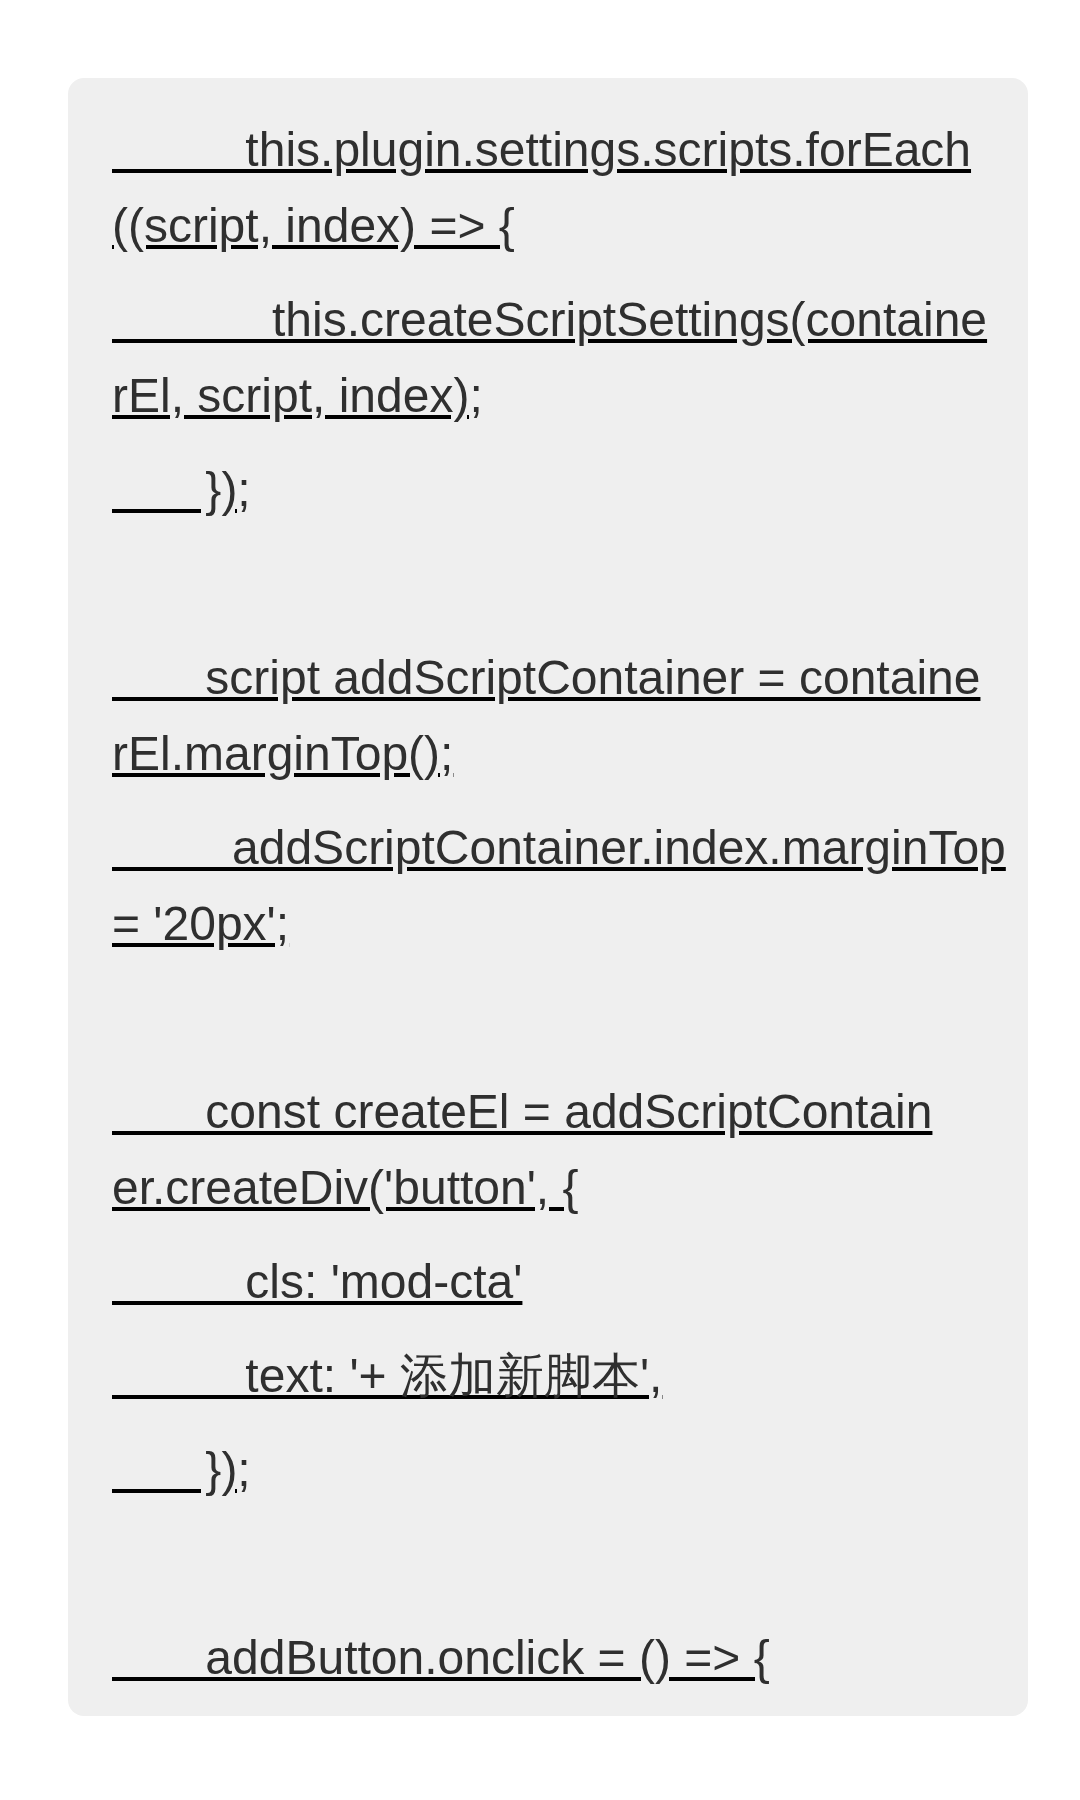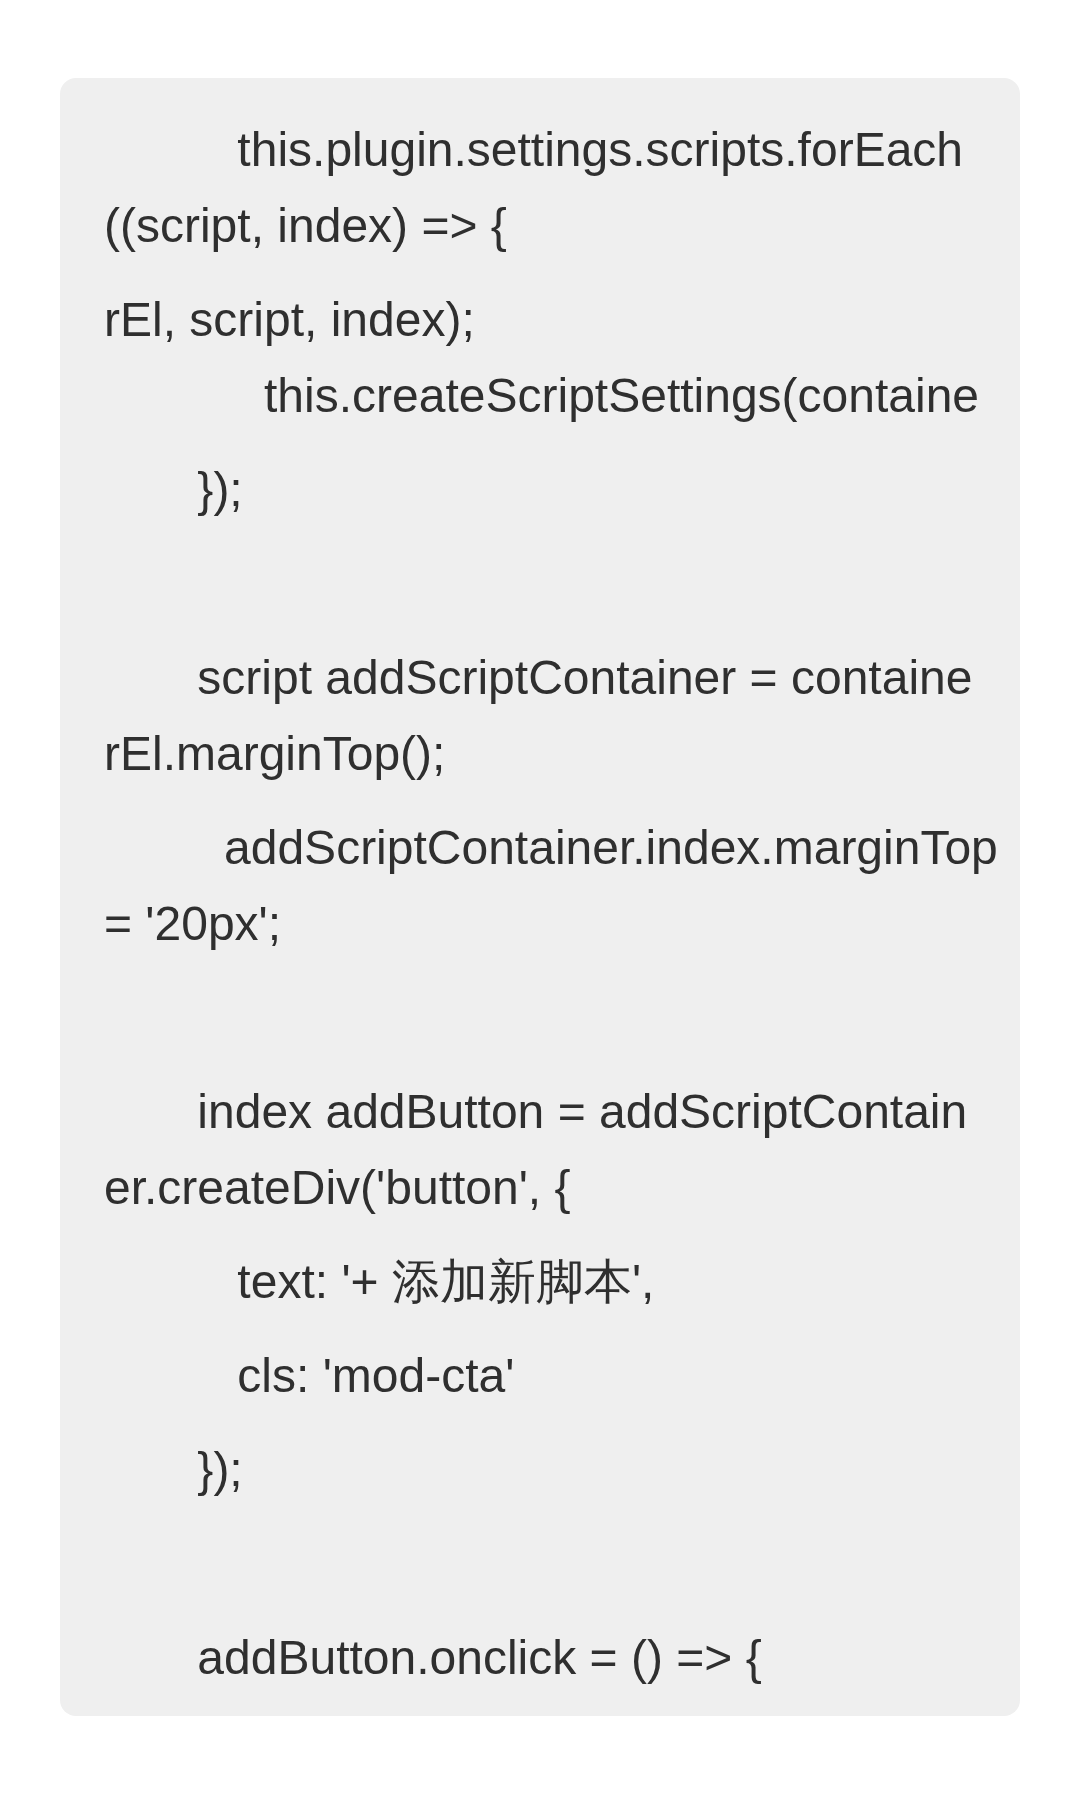--- a/index.html
+++ b/index.html
@@ -9,27 +9,28 @@
   }
   html,body{margin:0;padding:0;}
   body{
     width:1080px;height:1800px;
     background:var(--page-bg);
     overflow:hidden;
     font-family:"Liberation Sans","DejaVu Sans",sans-serif;
   }
   .bubble{
     position:absolute;
-    left:60px;top:78px;
+    left:68px;top:78px;
     width:960px;height:1638px;
     box-sizing:border-box;
     background:var(--bubble-bg);
     border-radius:16px;
     padding:34px 21px 20px 44px;
     overflow:hidden;
+    text-decoration:underline;
   }
   .code{
     color:var(--ink);
     font-size:48px;
   }
   .para{margin:0 0 18px 0;}
   .para:last-child{margin-bottom:0;}
   .line{
     white-space:pre;
     height:76px;
@@ -40,49 +41,49 @@
 </head>
 <body>
 
 <div class="bubble">
   <div class="code">
       <div class="para">
         <div class="line">          this.plugin.settings.scripts.forEach</div>
         <div class="line">((script, index) =&gt; {</div>
       </div>
       <div class="para">
+        <div class="line">            this.createScriptSettings(containe</div>
         <div class="line">rEl, script, index);</div>
-        <div class="line">            this.createScriptSettings(containe</div>
       </div>
       <div class="para">
         <div class="line">       });</div>
       </div>
       <div class="para">
         <div class="line"></div>
       </div>
       <div class="para">
         <div class="line">       script addScriptContainer = containe</div>
         <div class="line">rEl.marginTop();</div>
       </div>
       <div class="para">
         <div class="line">         addScriptContainer.index.marginTop</div>
         <div class="line">= '20px';</div>
       </div>
       <div class="para">
         <div class="line"></div>
       </div>
       <div class="para">
-        <div class="line">       index addButton = addScriptContain</div>
+        <div class="line">       const createEl = addScriptContain</div>
         <div class="line">er.createDiv('button', {</div>
       </div>
       <div class="para">
-        <div class="line">          text: '+ 添加新脚本',</div>
+        <div class="line">          cls: 'mod-cta'</div>
       </div>
       <div class="para">
-        <div class="line">          cls: 'mod-cta'</div>
+        <div class="line">          text: '+ 添加新脚本',</div>
       </div>
       <div class="para">
         <div class="line">       });</div>
       </div>
       <div class="para">
         <div class="line"></div>
       </div>
       <div class="para">
         <div class="line">       addButton.onclick = () =&gt; {</div>
       </div>

